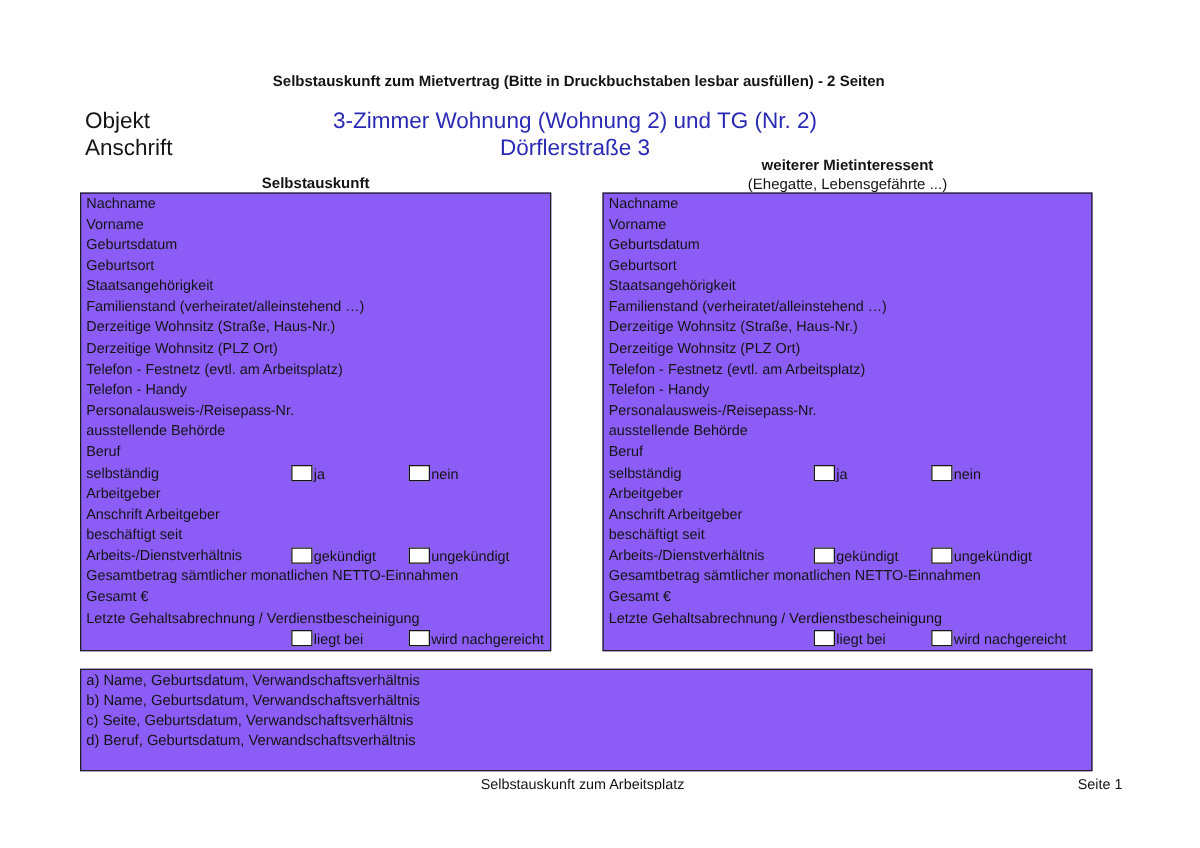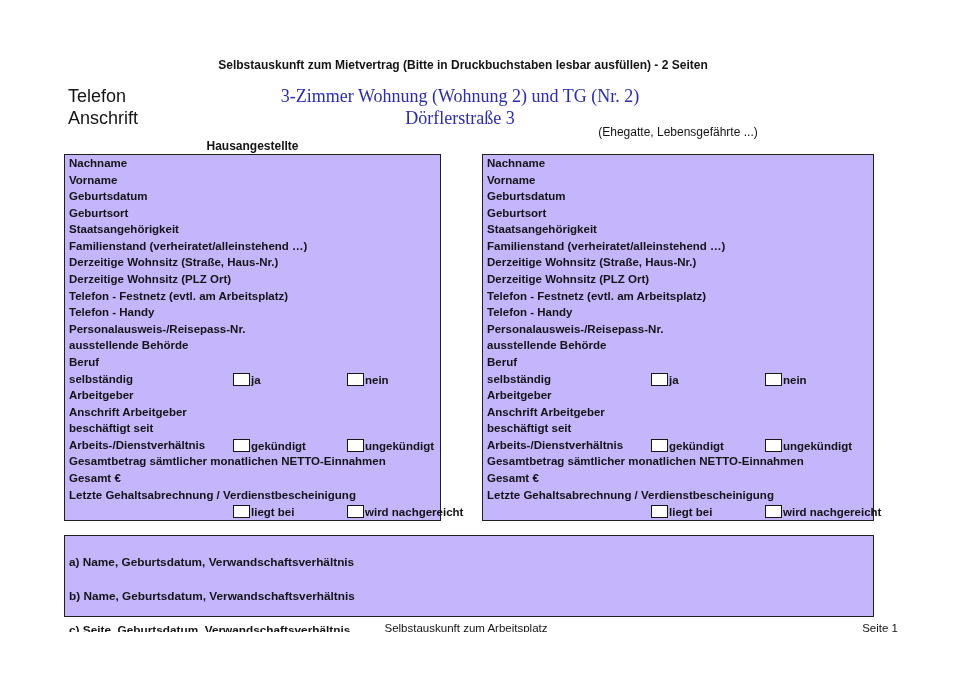--- a/index.html
+++ b/index.html
@@ -21,68 +21,69 @@
   .hdr-left{
     position:absolute;left:64px;top:139px;width:377px;text-align:center;
     font-size:12px;font-weight:bold;
   }
   .hdr-right{
     position:absolute;left:482px;top:125px;width:392px;text-align:center;
     font-size:12px;line-height:15px;
   }
   .hdr-right .b{font-weight:bold;}
   .box{
-    position:absolute;border:1.5px solid #1f1f1f;background:#c4b5fd;box-sizing:content-box;font-weight:bold;
+    position:absolute;border:1.5px solid #1f1f1f;background:#8b5cf6;box-sizing:content-box;
   }
   .main-box{top:154px;height:365px;}
   .left-box{left:64px;width:375px;}
   .right-box{left:482px;width:390px;}
   .frow{
     position:relative;height:16.59px;padding-left:4px;
     font-size:11.5px;line-height:16.8px;white-space:nowrap;
   }
   .opt{position:absolute;top:1px;}
   .o0{left:168px;}
-  .o1{left:270px;padding-left:12px;}
+  .o1{left:250px;padding-left:12px;}
   .cb{
     display:inline-block;width:15px;height:11px;border:1.6px solid #161616;
     background:#fff;vertical-align:-2px;margin-right:1px;
   }
   .bottom-box{left:64px;top:535px;width:808px;height:80px;}
   .hh-header{
     text-align:center;font-size:11.8px;line-height:16px;margin-top:1px;
   }
-  .hh-row{padding-left:4px;font-size:11.8px;line-height:16px;white-space:nowrap;margin-top:18px;}
+  .hh-row{padding-left:4px;font-size:11.8px;line-height:16px;white-space:nowrap;}
   .footer-center{
     position:absolute;top:622px;left:0;width:932px;text-align:center;font-size:11.5px;
   }
   .footer-right{
     position:absolute;top:622px;right:62px;font-size:11.5px;
   }
 </style>
 </head>
 <body>
 
 <div class="page" style="color: rgb(20, 20, 20);">
 
   <div class="doc-title">Selbstauskunft zum Mietvertrag (Bitte in Druckbuchstaben lesbar ausfüllen) - 2 Seiten</div>
 
   <div class="obj-labels">
-    <div>Telefon</div>
+    <div>Objekt</div>
     <div>Anschrift</div>
   </div>
 
-  <div class="obj-values" id="obj-values" style="color: rgb(42, 42, 181); font-family: Liberation Serif, serif;">
+  <div class="obj-values" id="obj-values" style="color: rgb(42, 42, 181);">
     <div>3-Zimmer Wohnung (Wohnung 2) und TG (Nr. 2)</div>
     <div>Dörflerstraße 3</div>
   </div>
 
-  <div class="hdr-left">Hausangestellte</div>
+  <div class="hdr-left">Selbstauskunft</div>
 
   <div class="hdr-right">
+    <div class="b">weiterer Mietinteressent</div>
     <div>(Ehegatte, Lebensgefährte ...)</div>
   </div>
 
   <div class="box main-box left-box" id="left-rows">
       <div class="frow"><span>Nachname</span></div>
       <div class="frow"><span>Vorname</span></div>
       <div class="frow"><span>Geburtsdatum</span></div>
       <div class="frow"><span>Geburtsort</span></div>
       <div class="frow"><span>Staatsangehörigkeit</span></div>
       <div class="frow"><span>Familienstand (verheiratet/alleinstehend …)</span></div>

